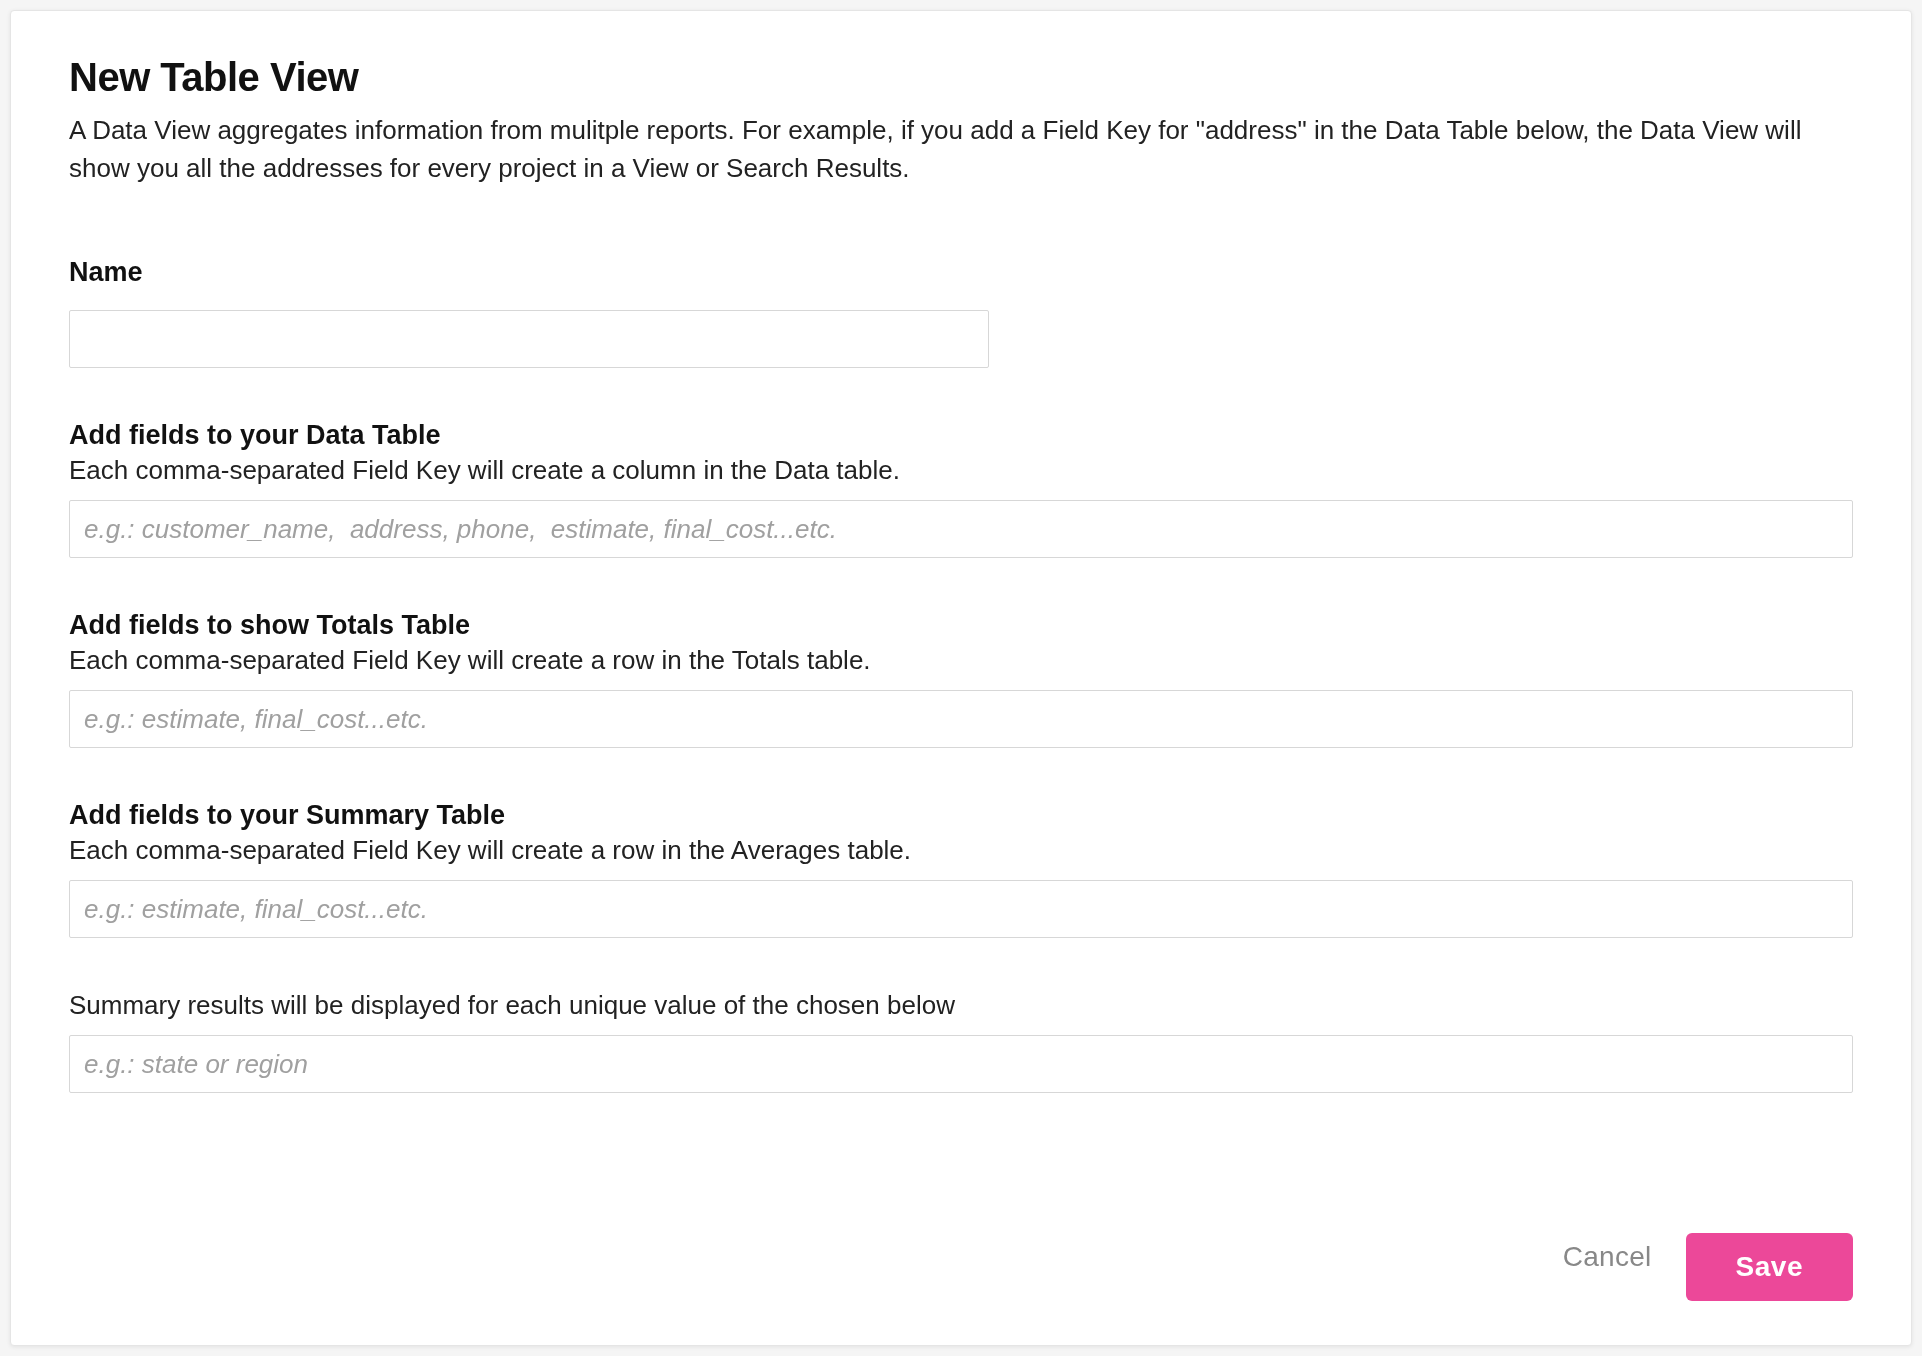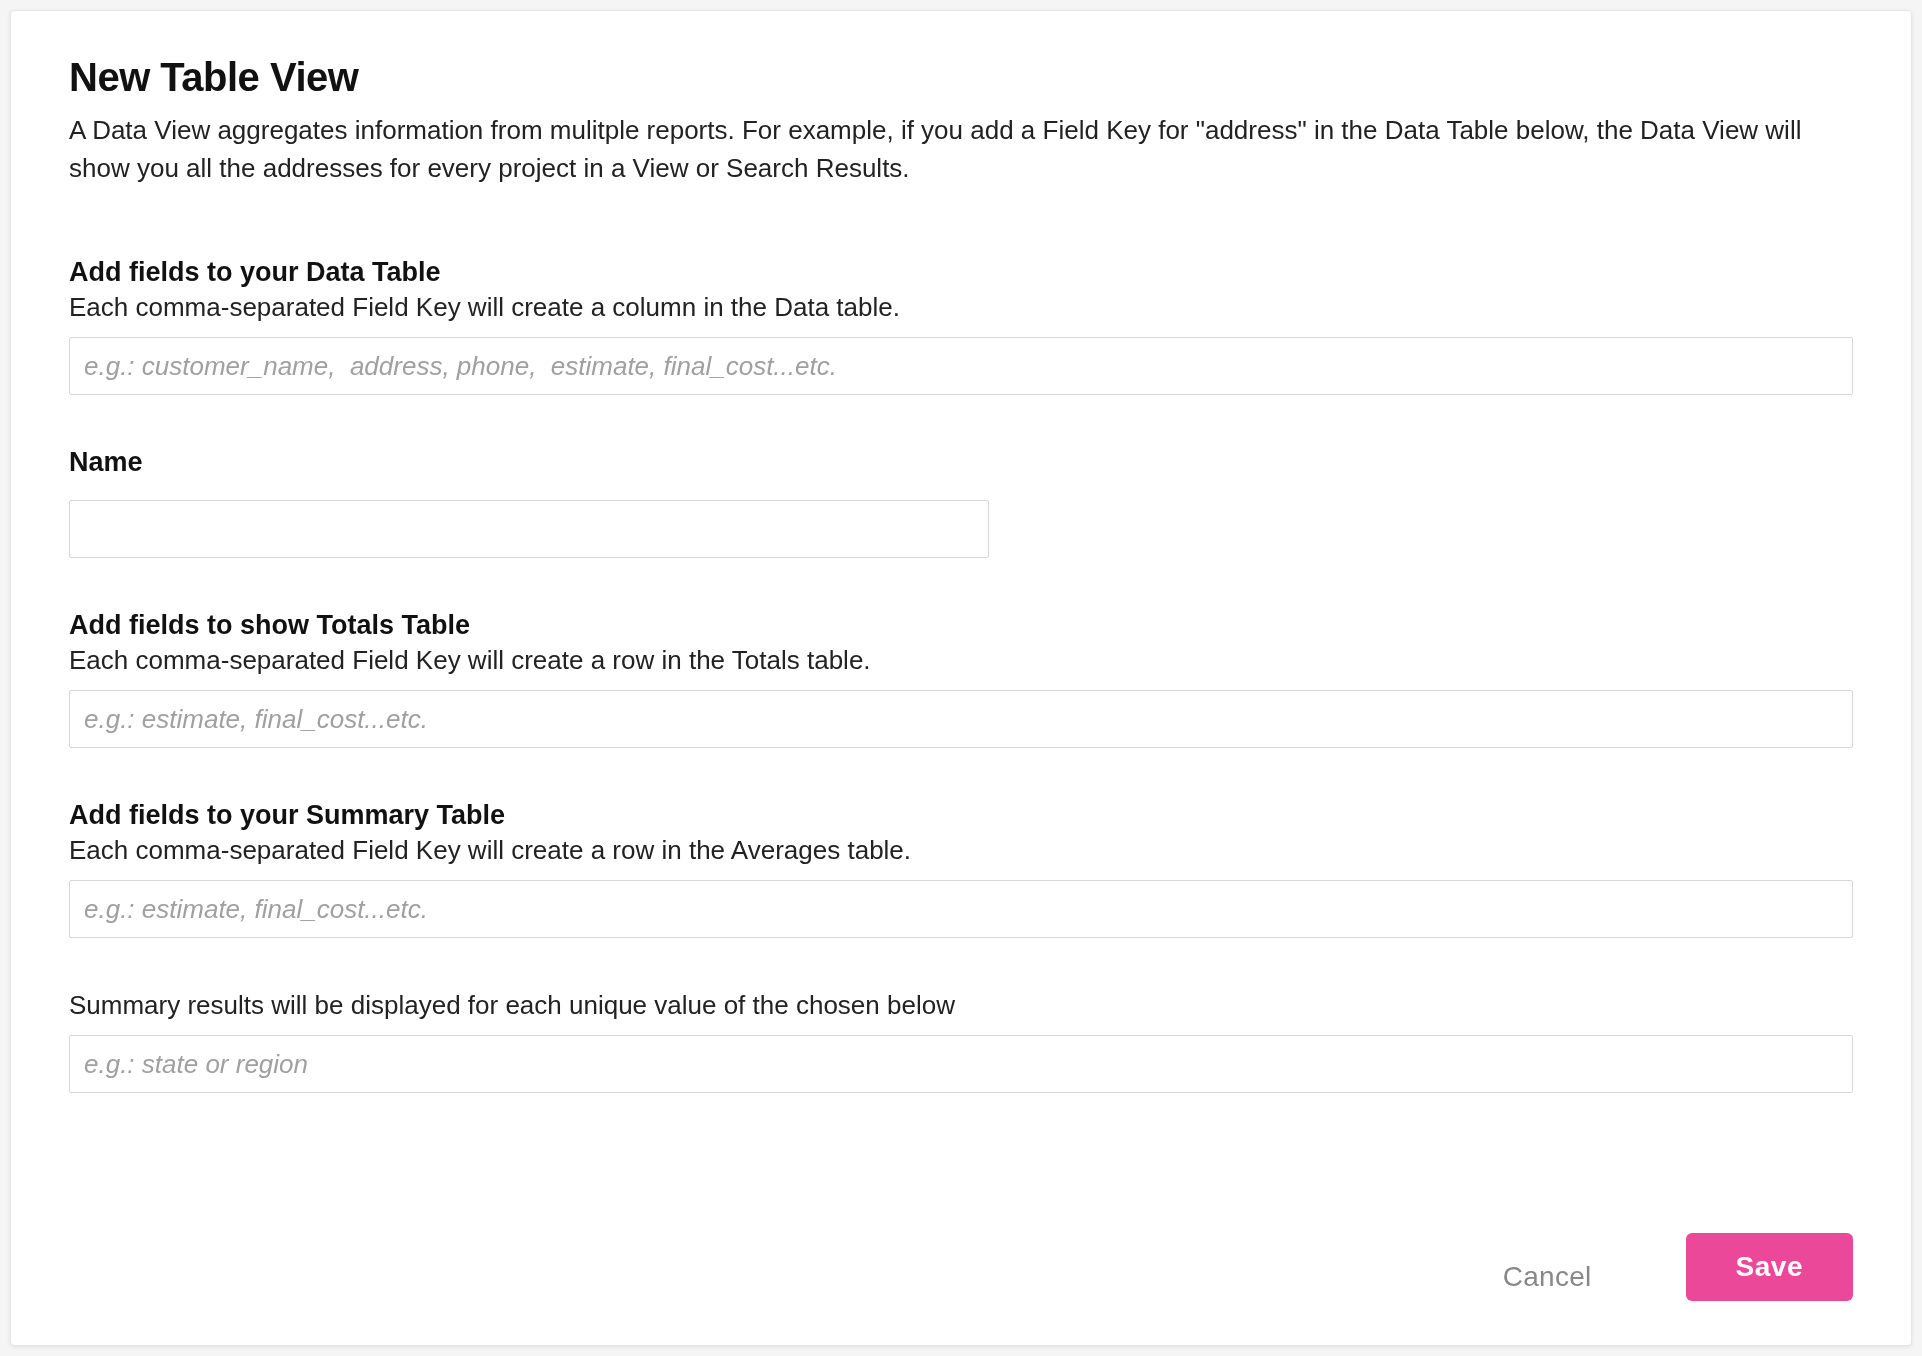--- a/index.html
+++ b/index.html
@@ -74,22 +74,22 @@
   }
   .wide-input {
     width: 100%;
     display: block;
   }
   .footer {
     position: absolute;
     right: 58px;
     bottom: 44px;
     display: flex;
-    align-items: flex-end;
-    gap: 84px;
+    align-items: flex-start;
+    gap: 24px;
   }
   .cancel-btn {
     background: transparent;
     border: none;
     color: #888888;
     font-size: 28px;
     font-weight: 500;
     cursor: pointer;
     padding: 8px 10px;
     letter-spacing: 0.3px;
@@ -108,28 +108,28 @@
 </style>
 </head>
 <body>
 
 <div class="dialog">
 
   <h1 class="page-title">New Table View</h1>
   <p class="page-subtitle">A Data View aggregates information from mulitple reports. For example, if you add a Field Key for "address" in the Data Table below, the Data View will show you all the addresses for every project in a View or Search Results.</p>
 
   <div class="field-block">
+    <div class="field-label">Name</div>
+    <input type="text" class="text-input name-input" value="" style="">
+  </div>
+
+  <div class="field-block">
     <div class="field-label">Add fields to your Data Table</div>
     <div class="field-help">Each comma-separated Field Key will create a column in the Data table.</div>
     <input type="text" class="text-input wide-input" placeholder="e.g.: customer_name,  address, phone,  estimate, final_cost...etc." style="">
-  </div>
-
-  <div class="field-block">
-    <div class="field-label">Name</div>
-    <input type="text" class="text-input name-input" value="" style="">
   </div>
 
   <div class="field-block">
     <div class="field-label">Add fields to show Totals Table</div>
     <div class="field-help">Each comma-separated Field Key will create a row in the Totals table.</div>
     <input type="text" class="text-input wide-input" placeholder="e.g.: estimate, final_cost...etc." style="">
   </div>
 
   <div class="field-block">
     <div class="field-label">Add fields to your Summary Table</div>

